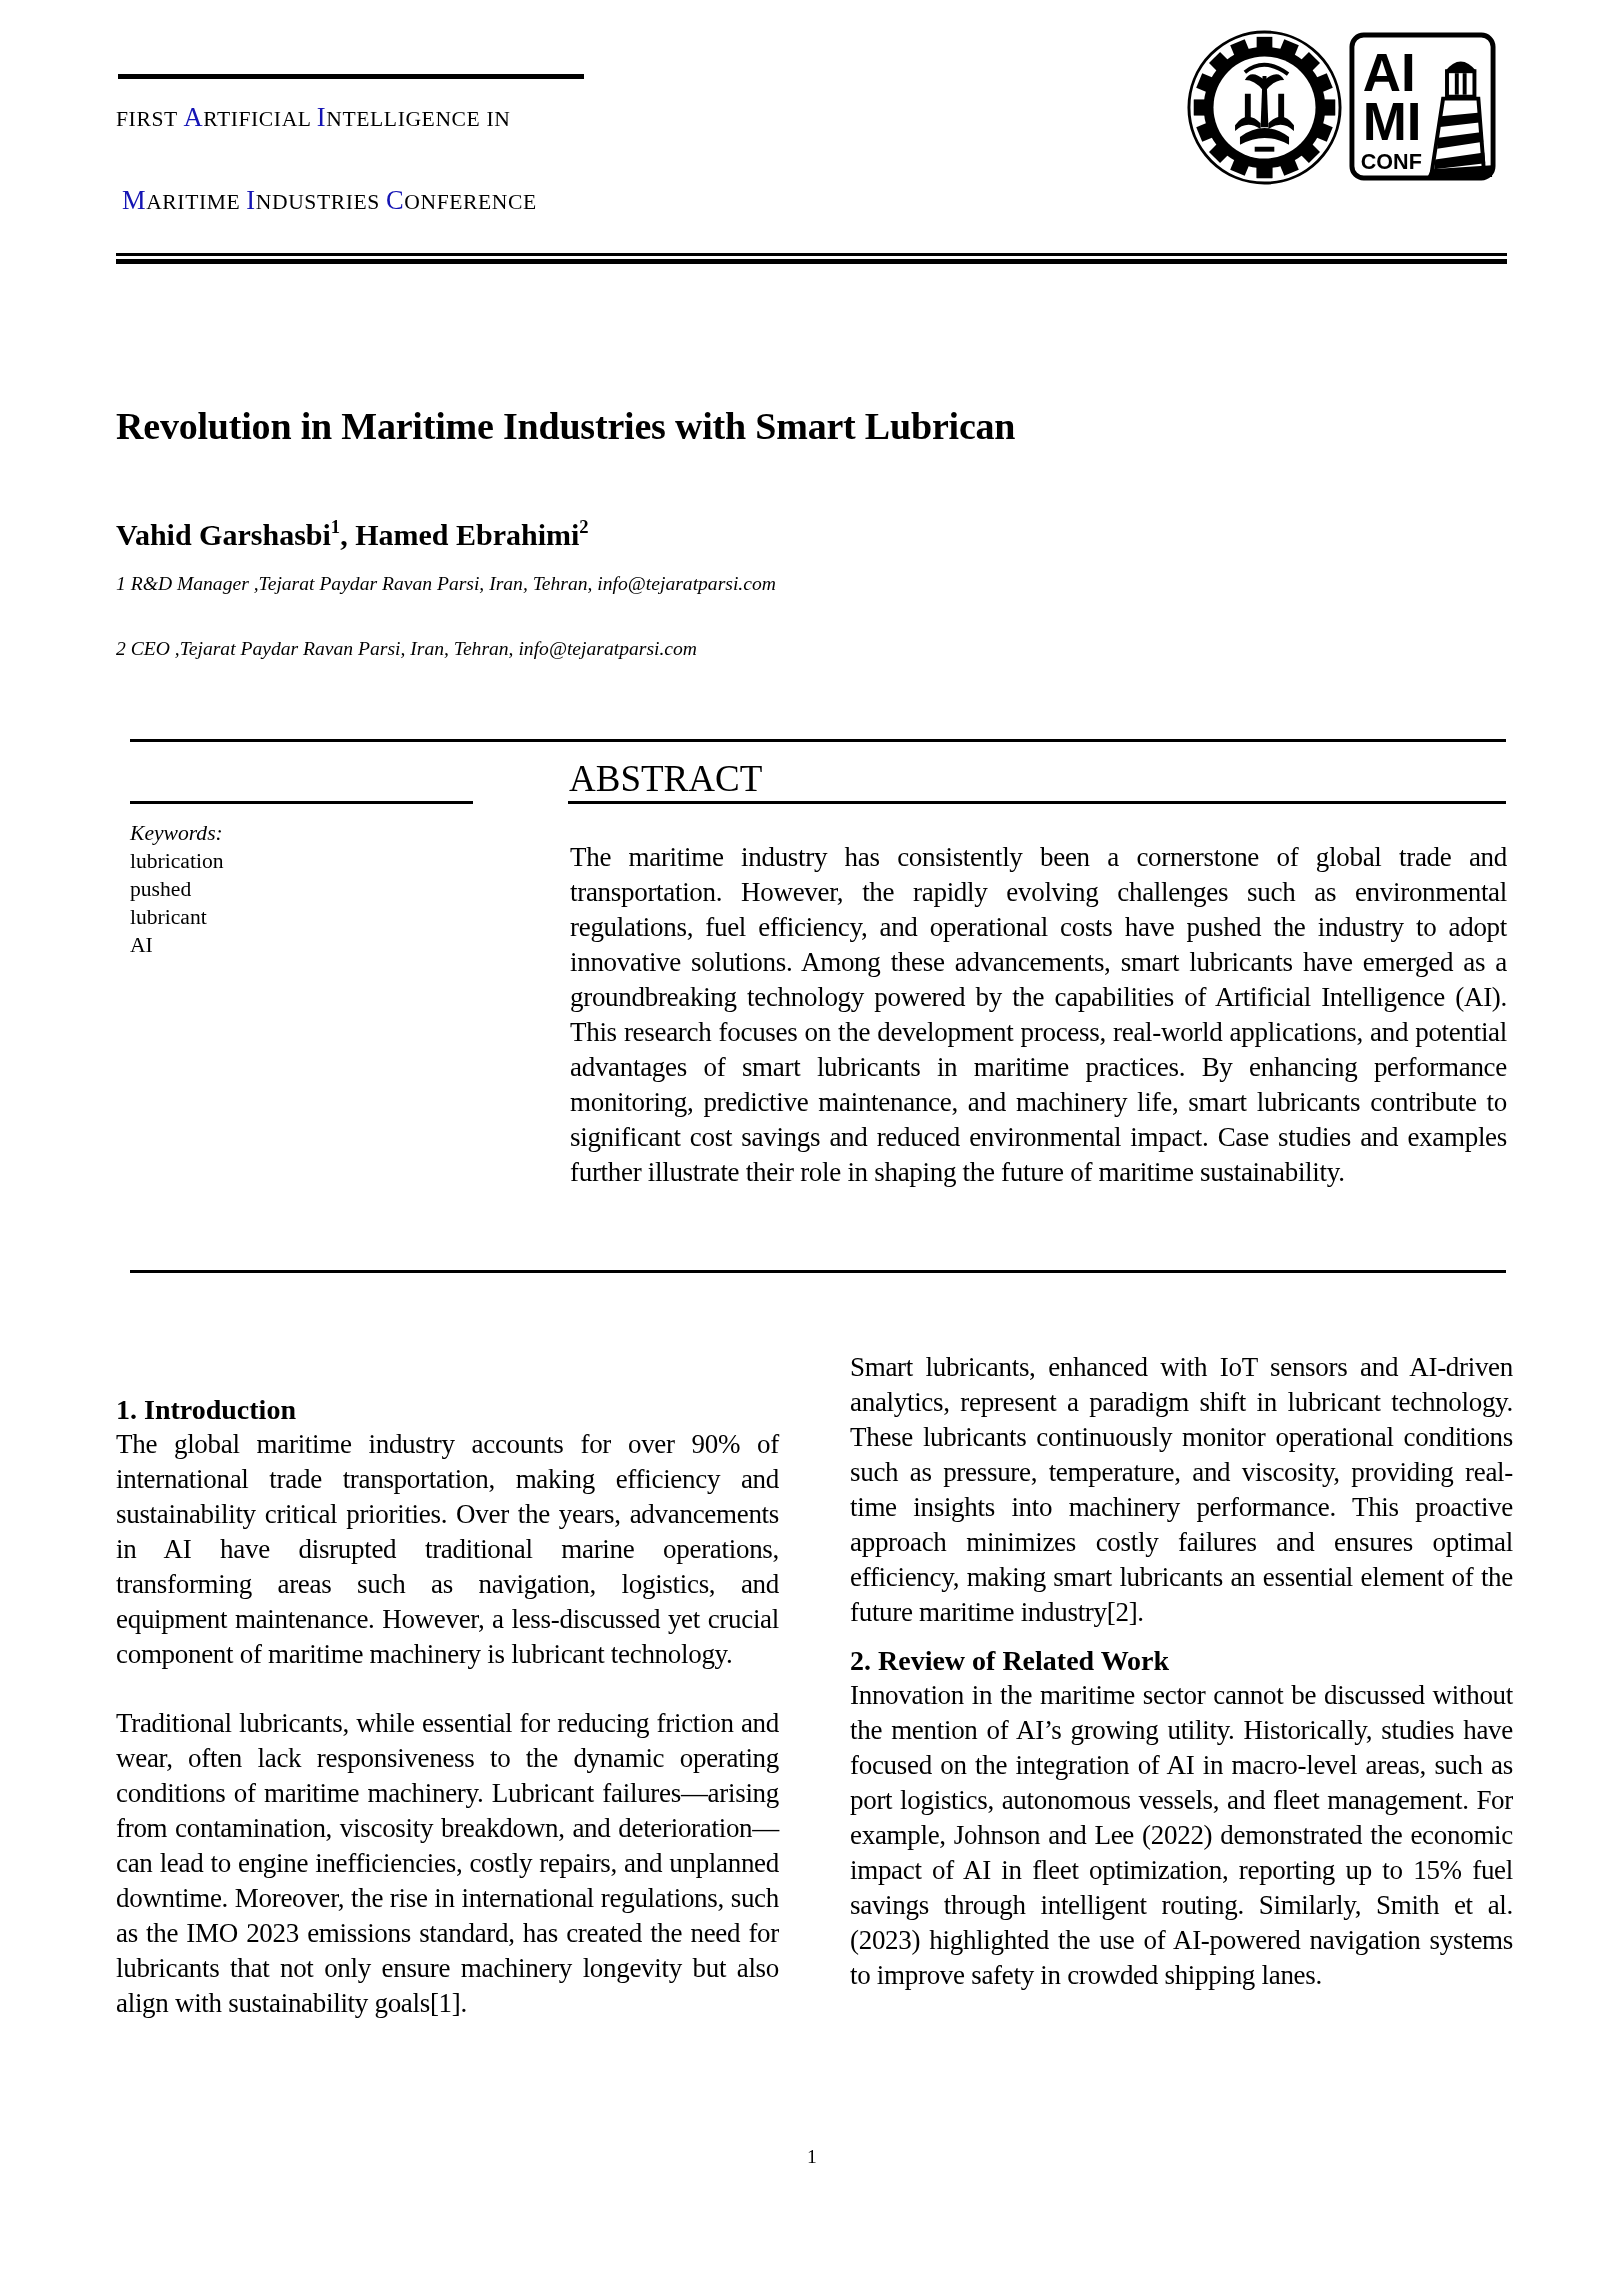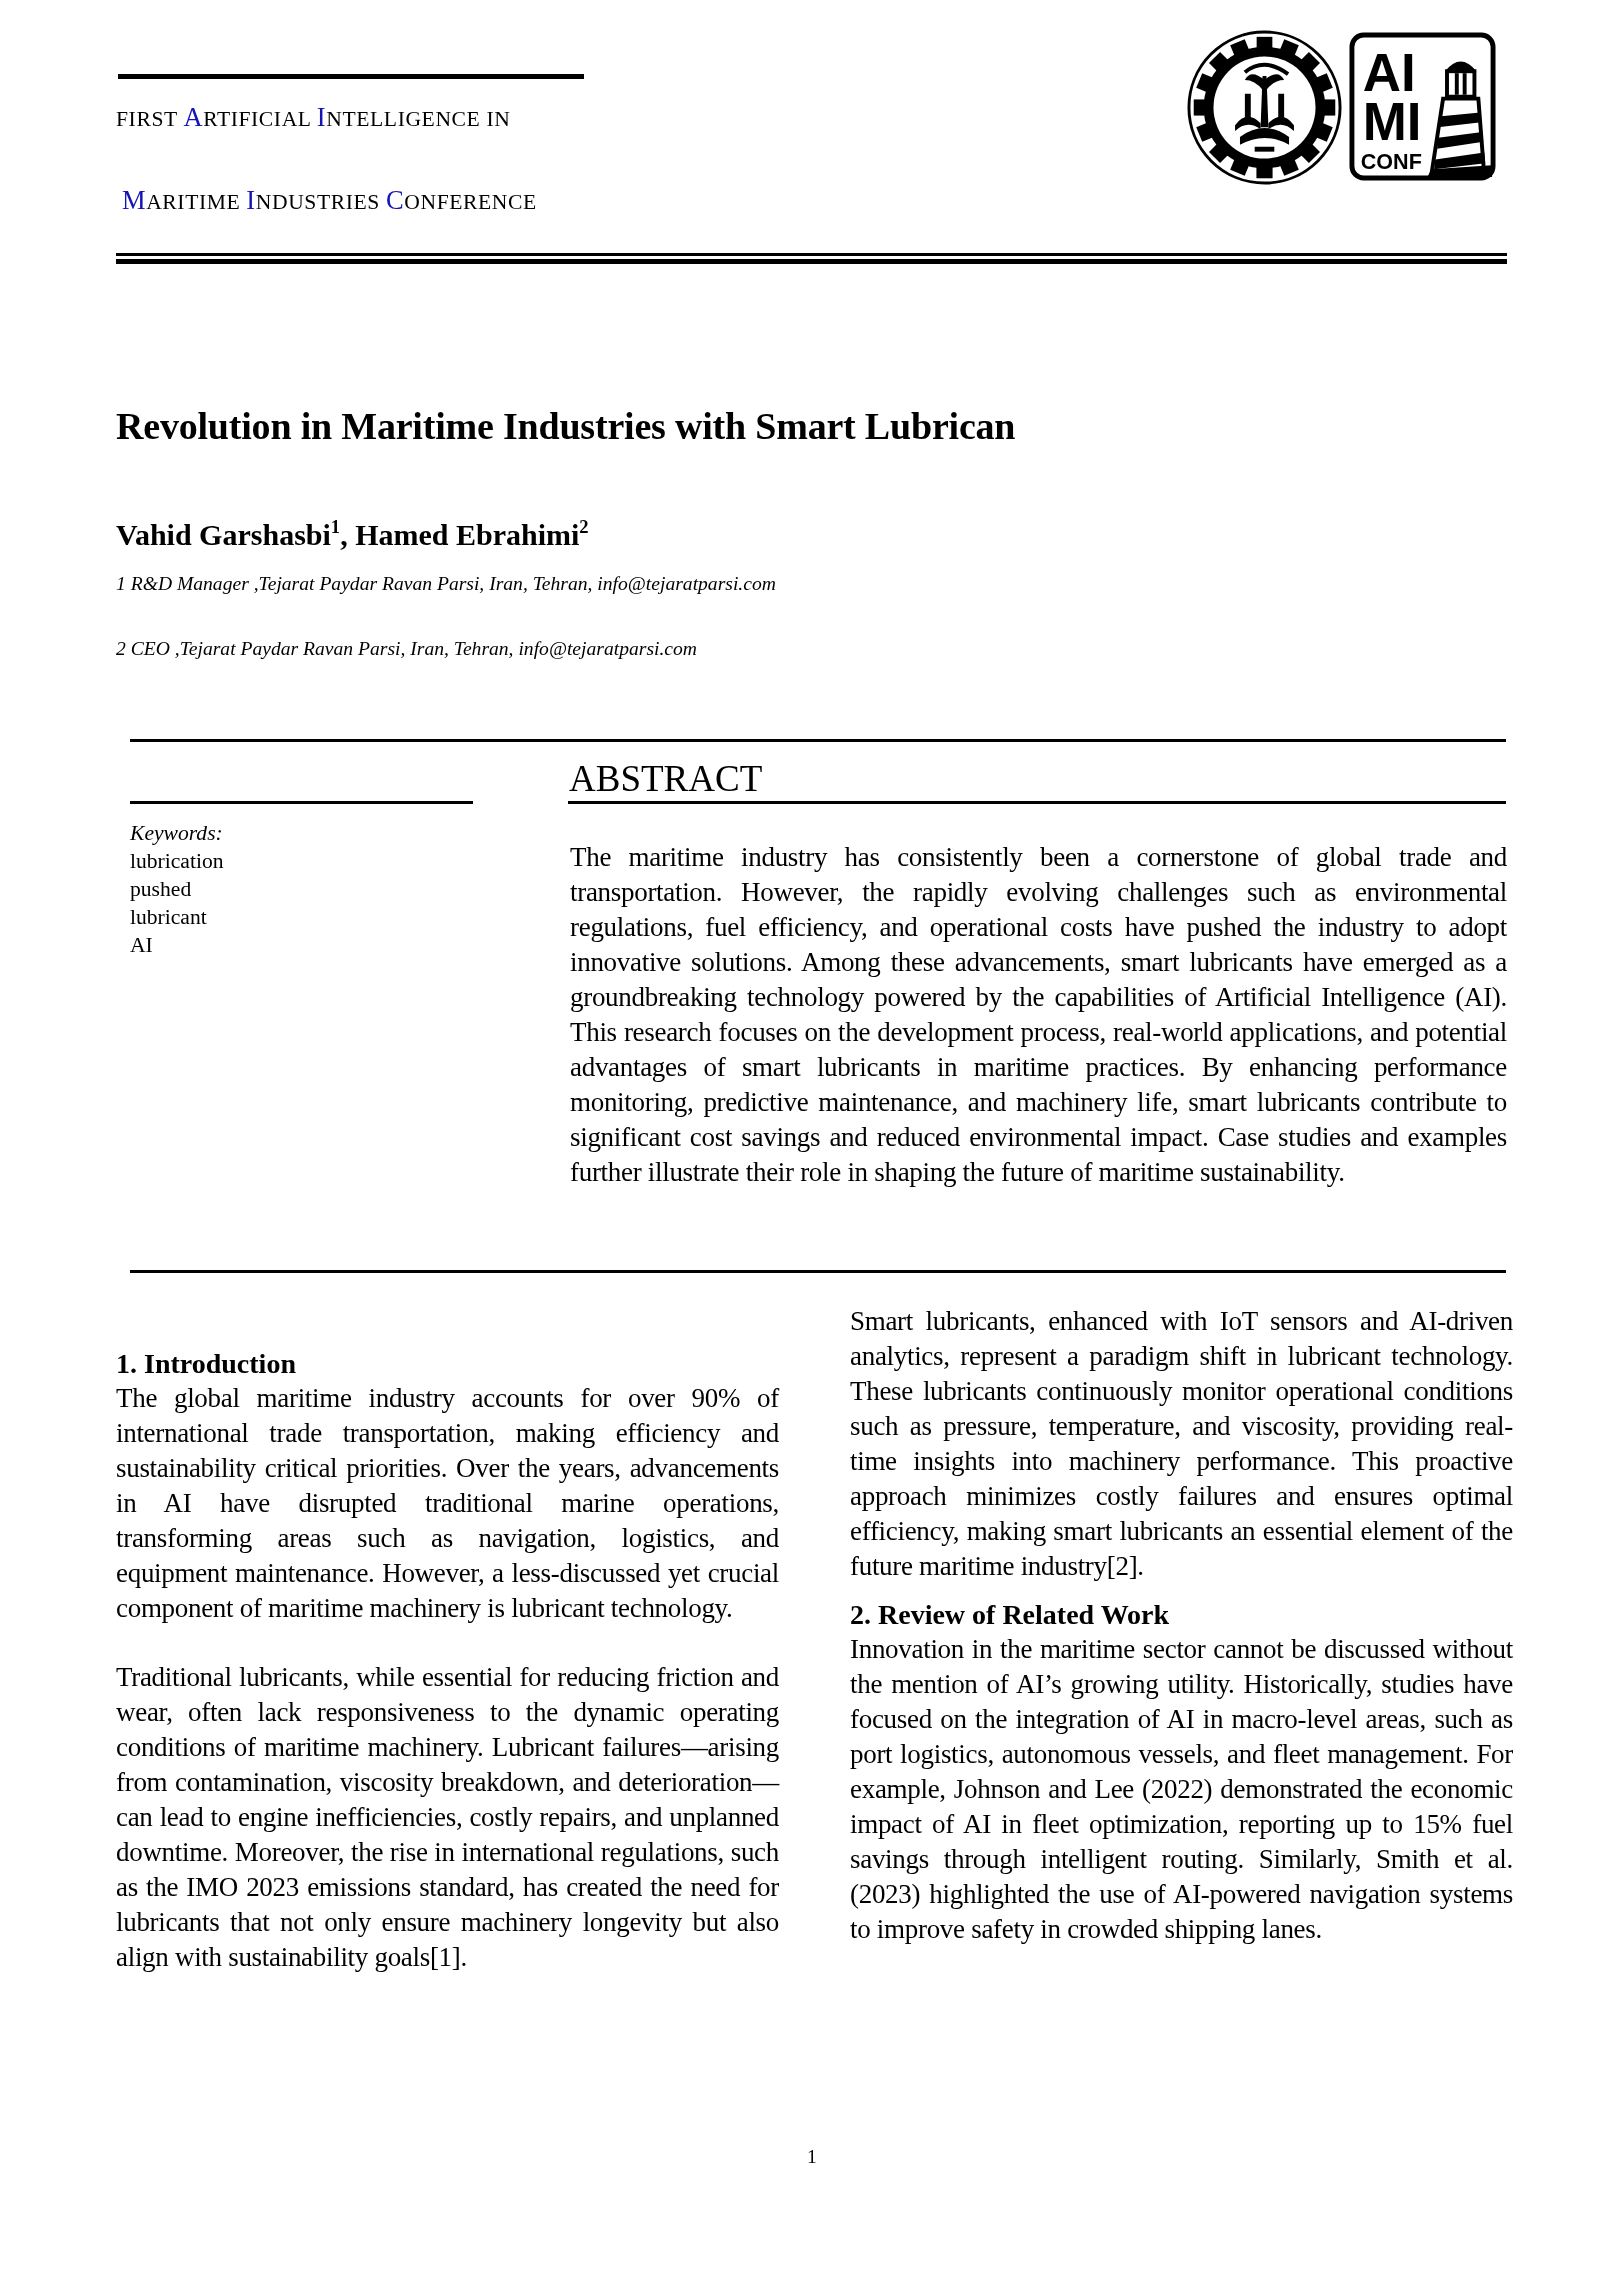--- a/index.html
+++ b/index.html
@@ -102,20 +102,21 @@
     }
 
     
     .col {
       position: absolute;
       width: 663px;
       font-size: 27px;
       line-height: 35px;
       text-align: justify;
       letter-spacing: -0.3px;
+      margin-top: 46px;
     }
     .col p { margin: 0; }
     .section-heading {
       font-weight: bold;
       font-size: 28px;
       line-height: 34px;
       margin: 0;
       text-align: left;
       letter-spacing: 0;
     }

